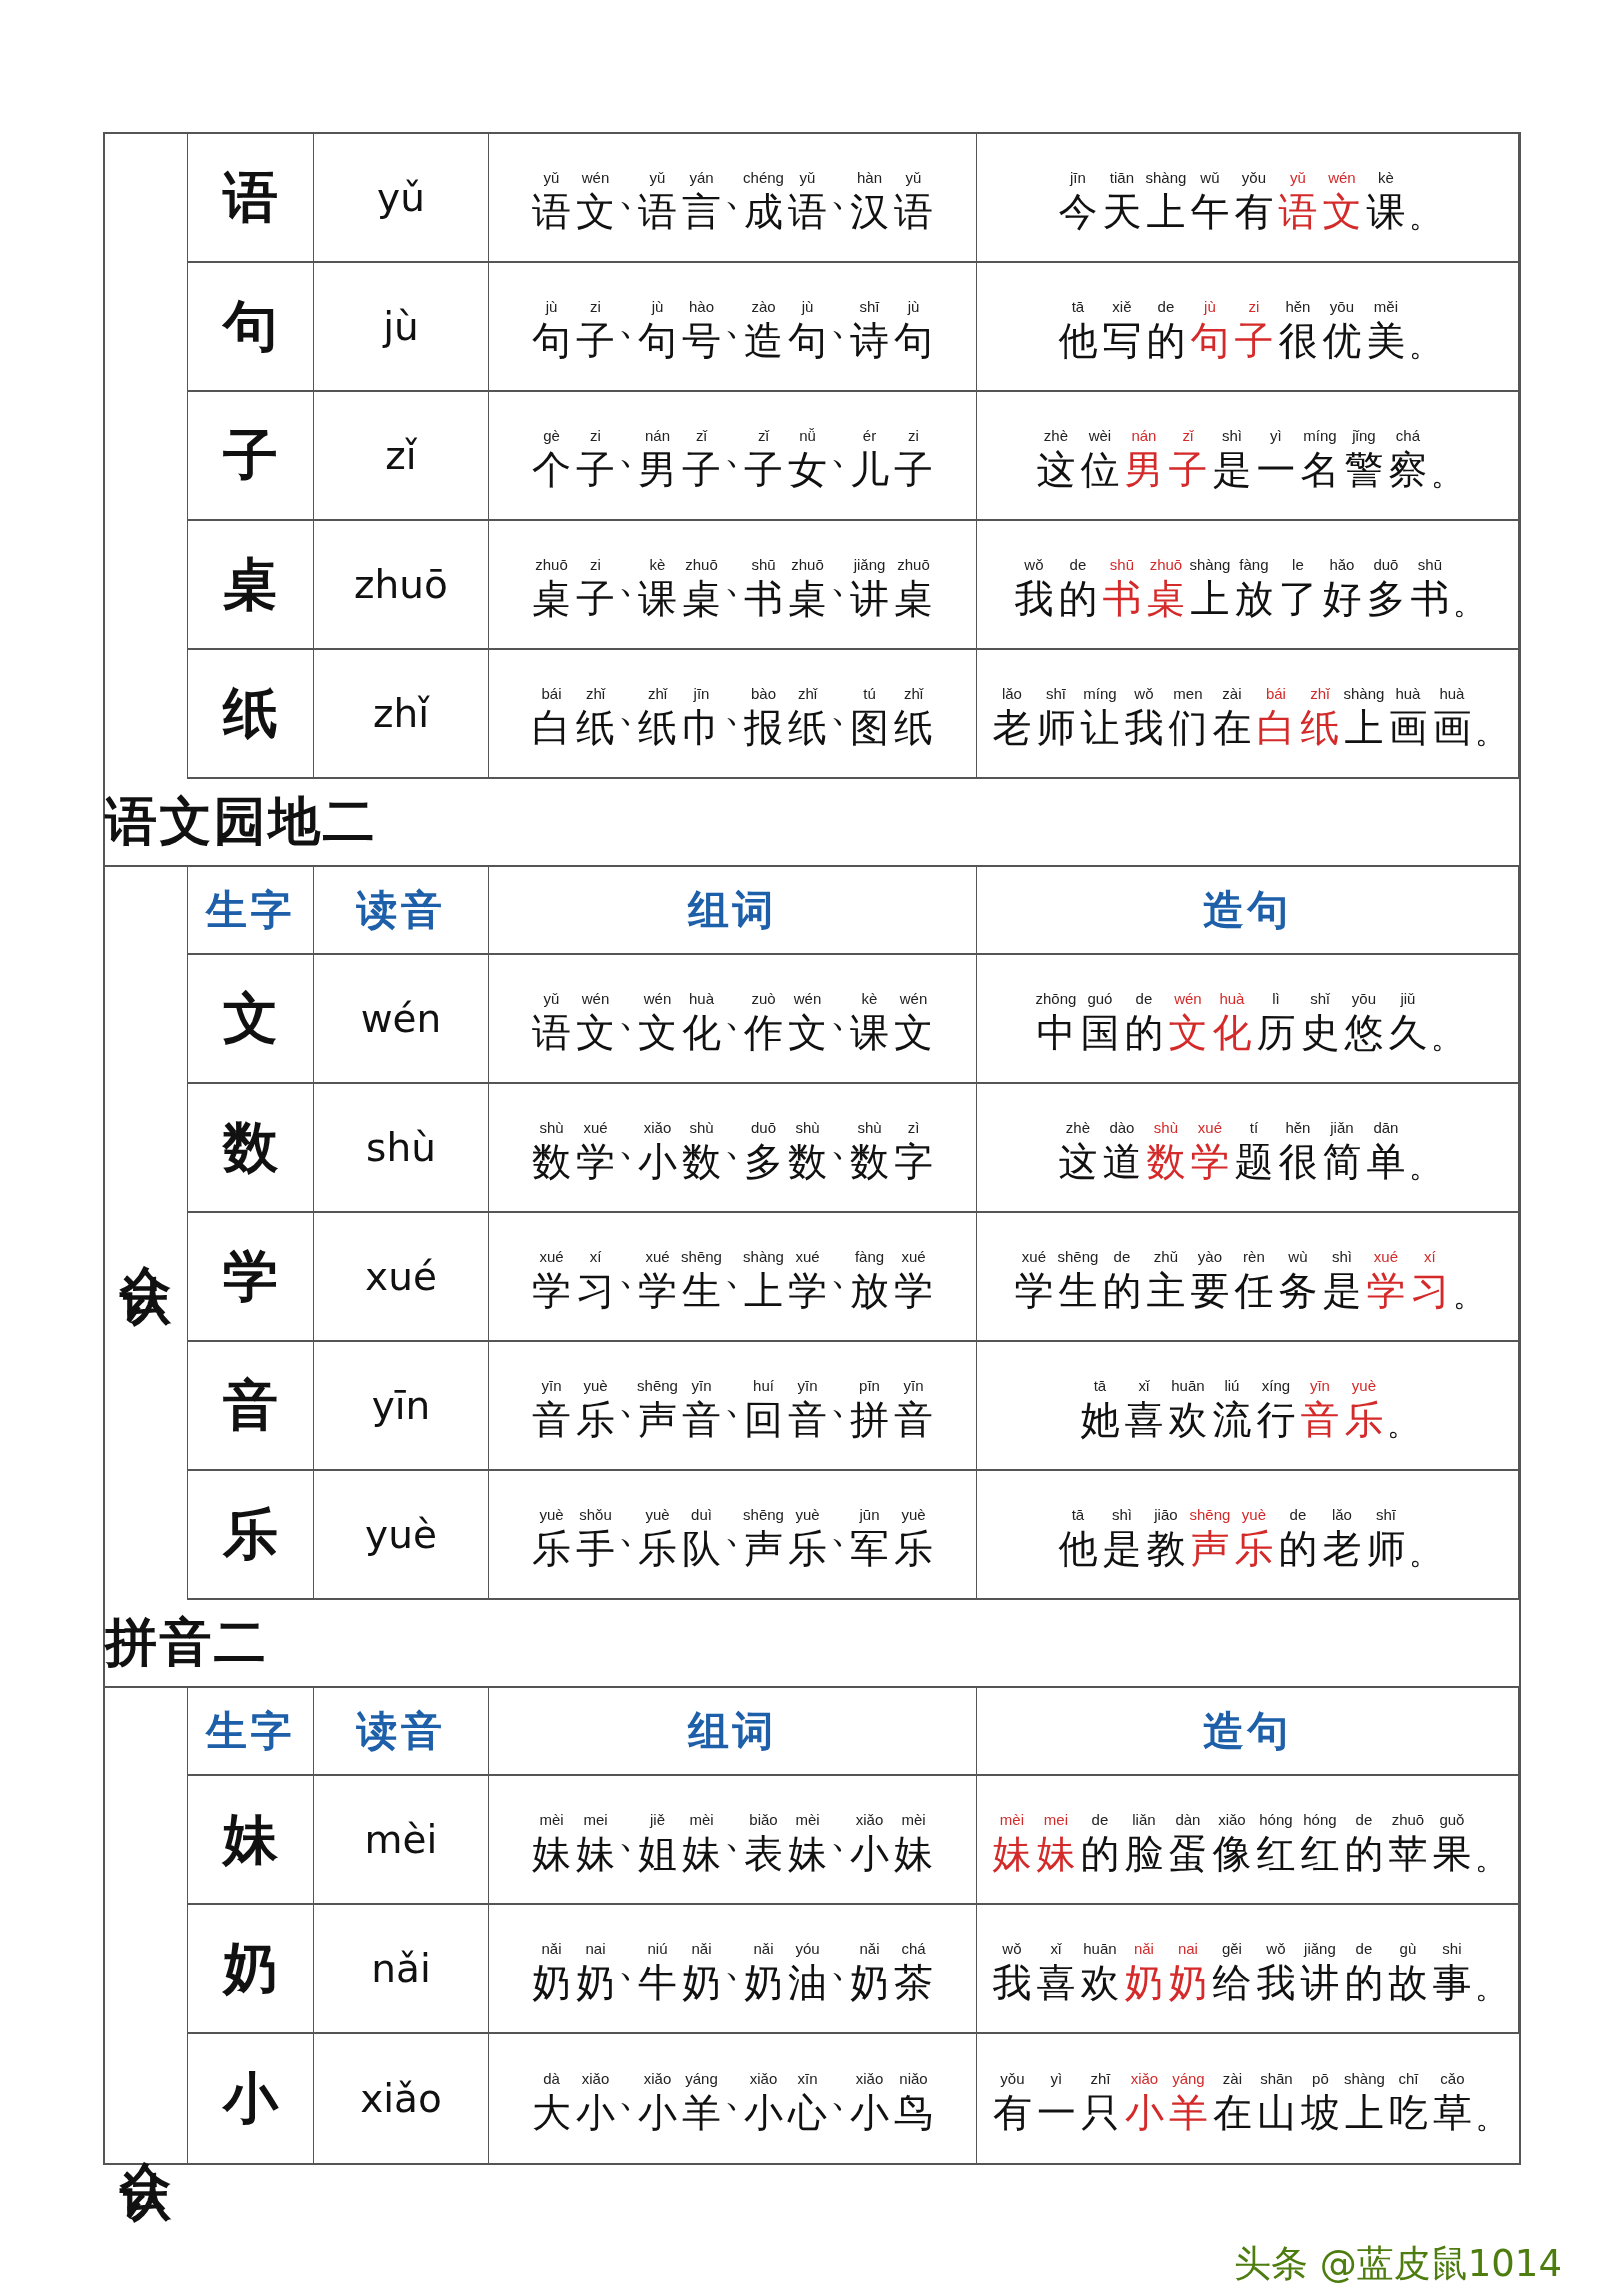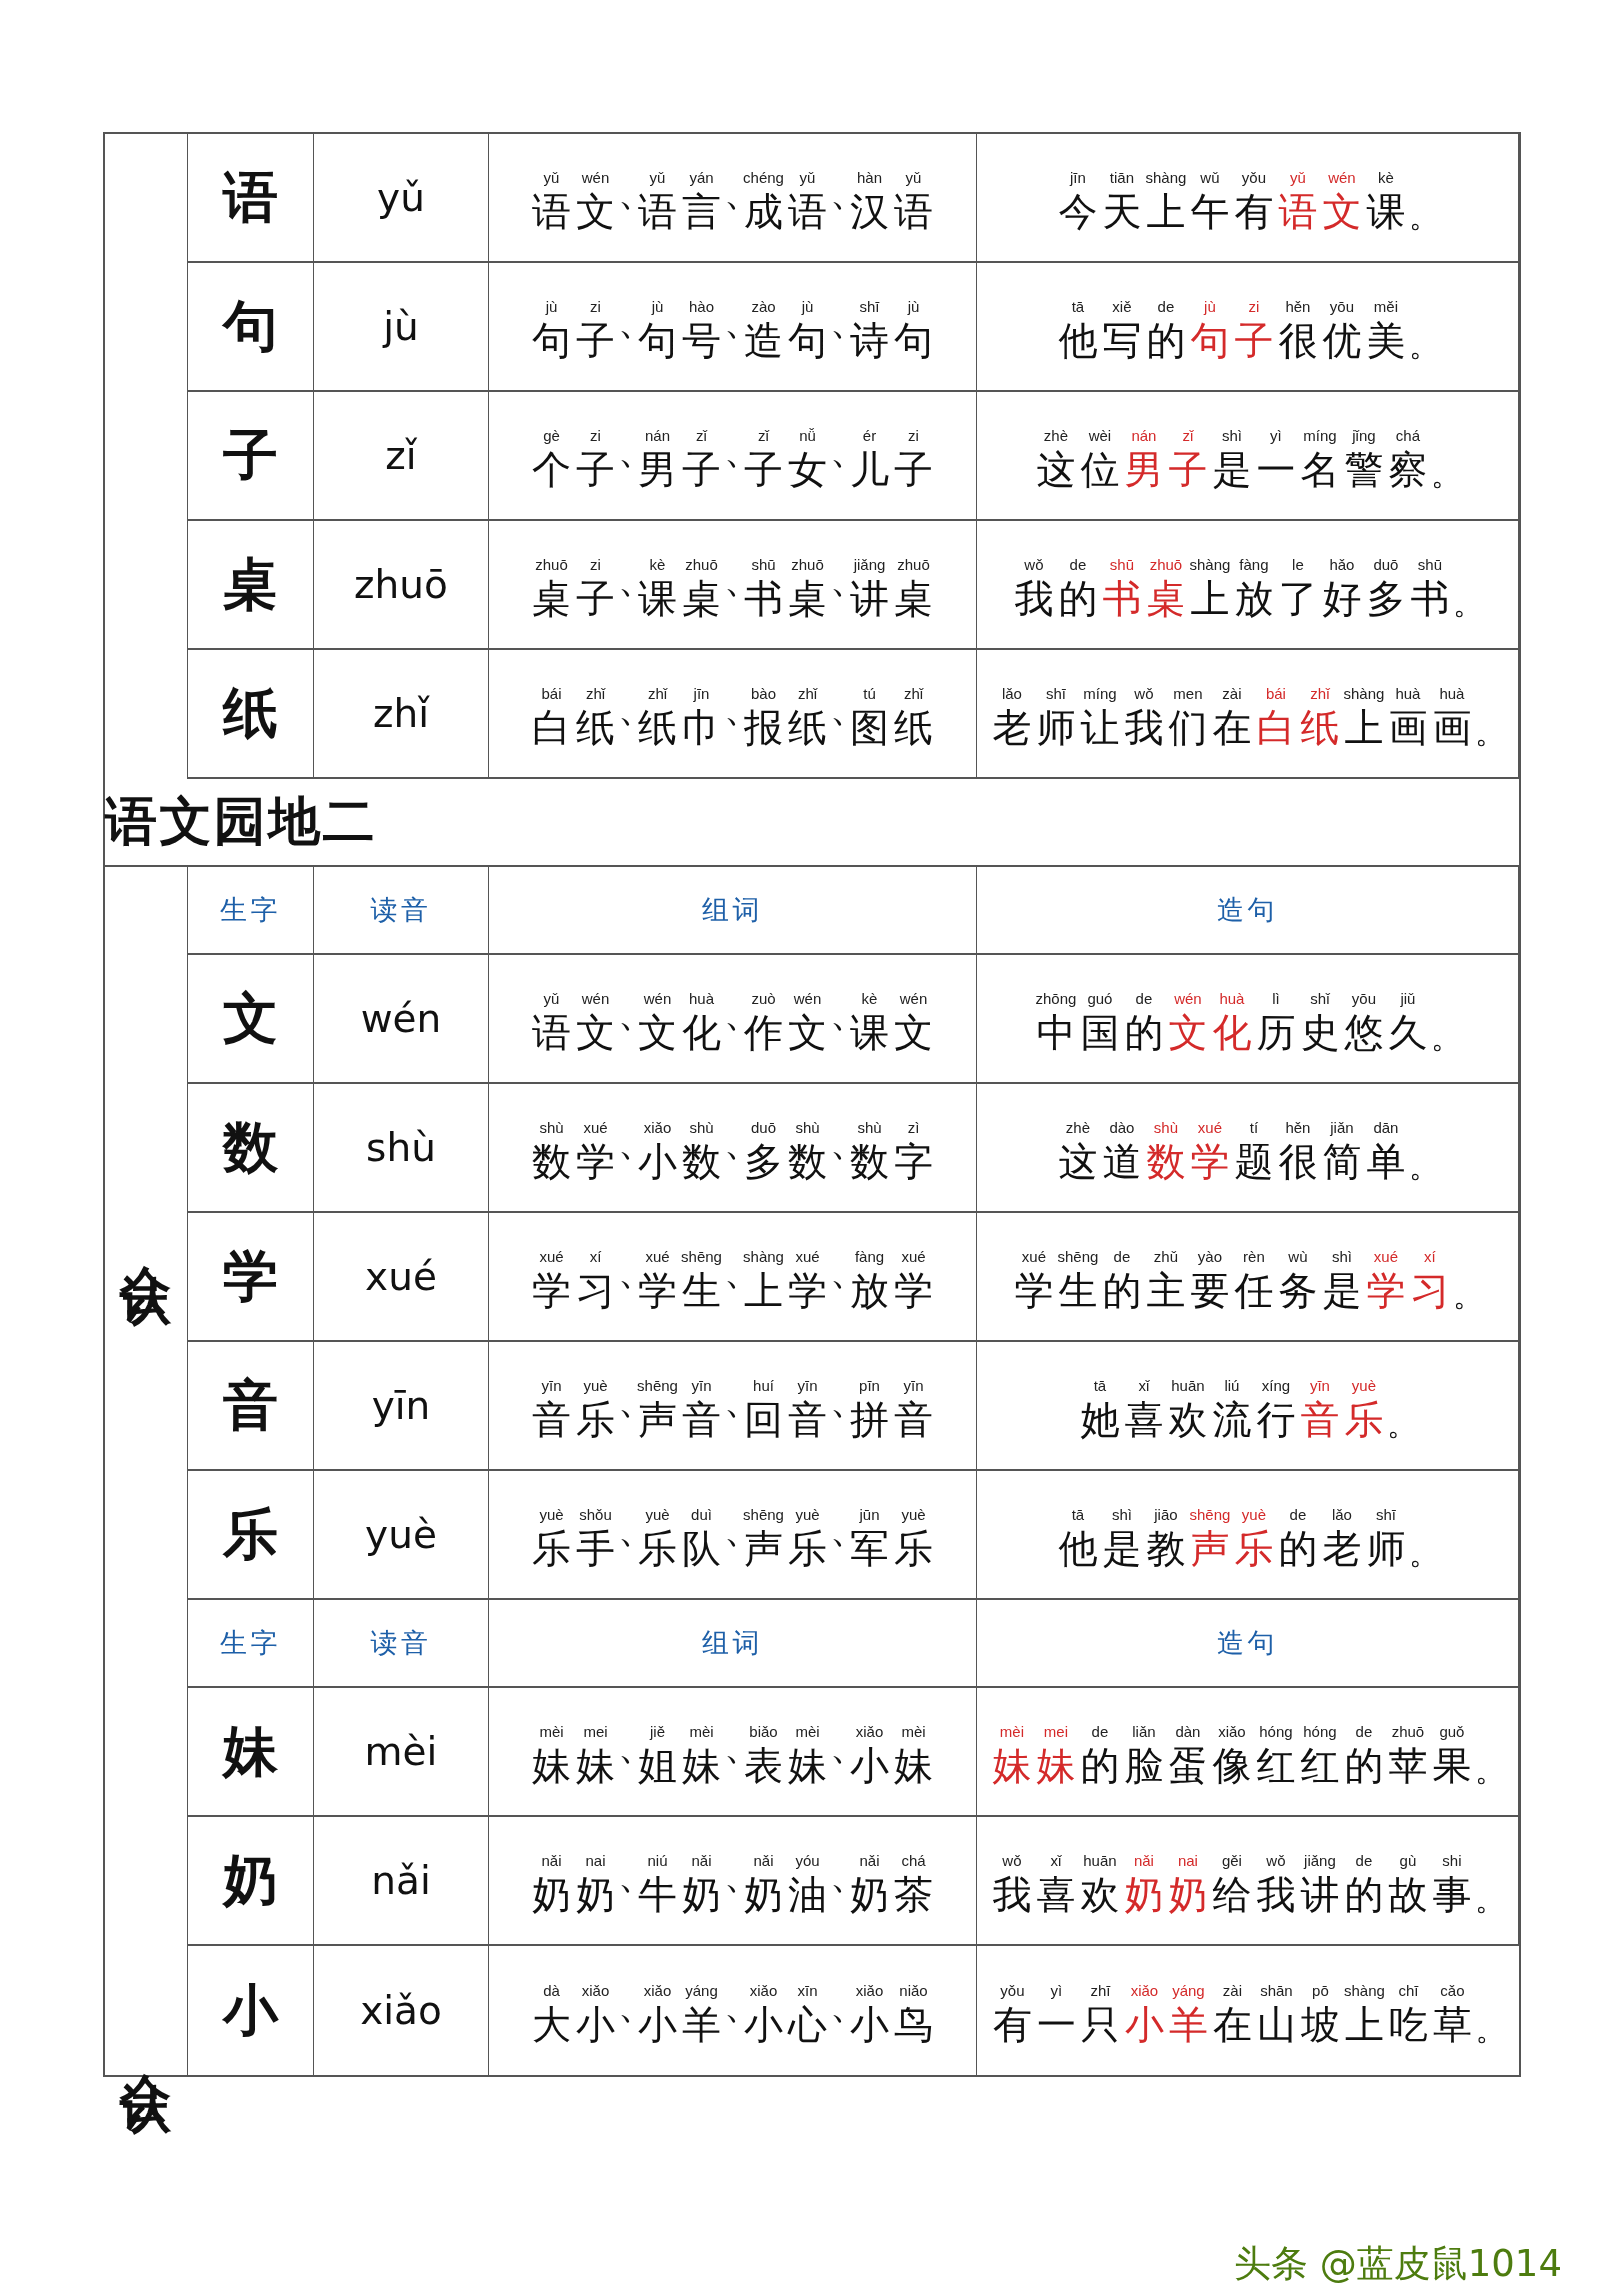--- a/index.html
+++ b/index.html
@@ -16,21 +16,21 @@
   .word { display: inline-flex; align-items: flex-end; }
   .ruby { display: inline-flex; flex-direction: column; align-items: center; width: 44px; }
   .rt { font-size: 15px; font-family: "Liberation Sans", "DejaVu Sans", sans-serif; color: #222; height: 20px; line-height: 20px; white-space: nowrap; }
   .rb { font-size: 39px; line-height: 47px; font-family: "DejaVu Serif", serif; }
   .sep { font-size: 39px; line-height: 47px; width: 18px; font-family: "DejaVu Serif", serif; }
   .sentence { display: flex; align-items: flex-end; padding-top: 8.3px; }
   .red .rt, .red .rb { color: #d42a2a; }
   .period { font-size: 30px; line-height: 37px; margin-left: 1.2px; }
   .title-row { grid-column: 1 / span 5; height: 86px; border-bottom: 2.4px solid #555; display: flex; align-items: center; justify-content: flex-start; }
   .title { font-size: 52px; font-weight: bold; letter-spacing: 2.4px; }
-  .hdr { font-size: 27px; color: #1d5fa8; font-weight: normal; letter-spacing: 3.6px; }
+  .hdr { font-size: 41px; color: #1d5fa8; font-weight: bold; letter-spacing: 3.6px; }
   .label { font-size: 51px; font-weight: bold; line-height: 83px; writing-mode: vertical-rl; text-orientation: upright; letter-spacing: 9.5px; }
   .watermark { position: absolute; left: 1234px; top: 2239px; font-size: 37px; font-family: "DejaVu Sans", sans-serif; color: #4d7c0f; }
 </style>
 </head>
 <body>
 
 <div class="table">
   <div class="grid" id="grid">
       <div class="cell side" style="grid-row: span 5; border-bottom: none;"></div>
       <div class="cell" style="height: 129px;">
@@ -976,20 +976,23 @@
             <span class="rt">lǎo</span>
             <span class="rb">老</span>
           </span>
           <span class="ruby">
             <span class="rt">shī</span>
             <span class="rb">师</span>
           </span>
           <span class="period">。</span>
         </div>
       </div>
+      <div class="title-row">
+        <span class="title">拼音二</span>
+      </div>
       <div class="cell side" style="grid-row: span 4; border-bottom: none; align-items: flex-end; padding-bottom: 24px;">
         <span class="label">会认</span>
       </div>
       <div class="cell" style="height: 88px;">
         <span class="hdr">生字</span>
       </div>
       <div class="cell" style="height: 88px;">
         <span class="hdr">读音</span>
       </div>
       <div class="cell" style="height: 88px;">

